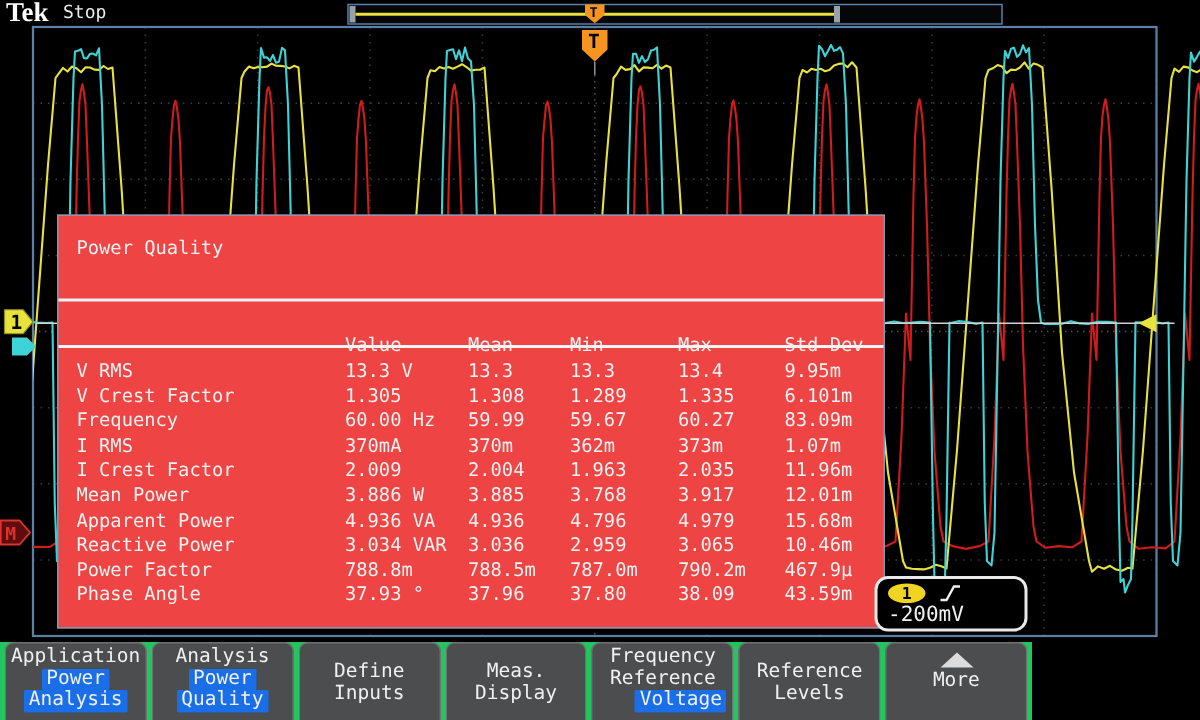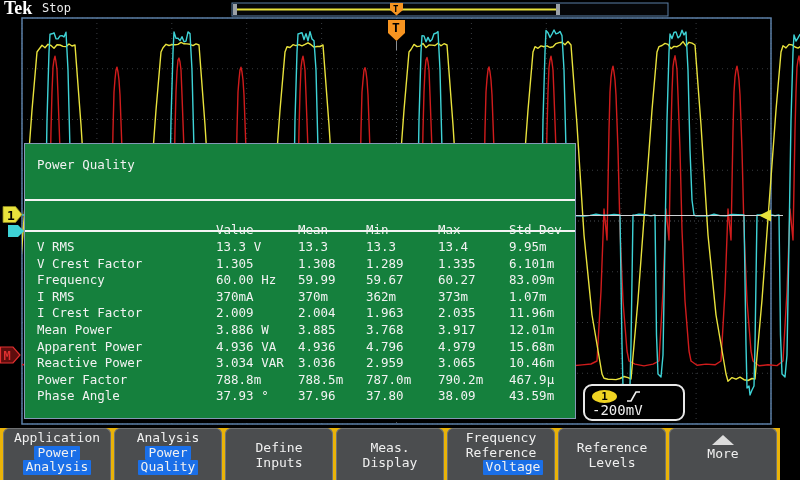--- a/index.html
+++ b/index.html
@@ -5,39 +5,39 @@
   html,body{margin:0;padding:0;background:#000;}
   body{width:800px;height:480px;position:relative;overflow:hidden;
        font-family:"DejaVu Sans Mono",monospace;-webkit-font-smoothing:none;}
   
   #tek-logo{position:absolute;left:4px;top:-2px;color:#fff;
     font-family:"Liberation Serif",serif;font-weight:bold;font-size:18px;z-index:4;}
   #acq-status{position:absolute;left:42px;top:1px;color:#ececec;font-size:12px;z-index:4;}
   
   #scope{position:absolute;left:0;top:0;z-index:1;}
   
-  #mtable{position:absolute;left:24px;top:143px;width:552px;height:276px;
-    background:#15803d;border:1px solid #8398b5;box-sizing:border-box;
+  #mtable{position:absolute;left:38px;top:143px;width:552px;height:276px;
+    background:#ef4444;border:1px solid #8398b5;box-sizing:border-box;
     color:#f2f2f2;font-size:12.5px;z-index:5;}
   #mtitle{position:absolute;left:12px;top:13px;}
   #mhead{position:absolute;left:0;right:0;top:55px;height:31px;border-top:2px solid #f4f4f4;}
   #mhead span{position:absolute;top:9px;margin-top:12px;}
   #mbody{position:absolute;left:0;right:0;top:86px;bottom:0;border-top:2px solid #f4f4f4;padding-top:7px;}
   .trow{position:relative;height:16.6px;white-space:nowrap;}
   .trow span{position:absolute;top:0;}
   .lab{left:12px;} .c0{left:191px;} .c1{left:273px;} .c2{left:341px;} .c3{left:413px;} .c4{left:484px;}
   
   #trd{position:absolute;left:583px;top:384px;width:102px;height:37px;background:#000;
     border:2px solid #e9e9e9;border-radius:9px;box-sizing:border-box;z-index:6;
     color:#f0f0f0;font-size:14px;padding:2px 0 0 7px;line-height:15px;}
   #trd .src{display:inline-block;width:25px;height:13px;background:#f0d422;color:#000;
     border-radius:50%;text-align:center;font-size:11px;font-weight:bold;line-height:13px;vertical-align:middle;}
   #trd svg{vertical-align:middle;margin-left:9px;}
   
-  #menu{position:absolute;left:0;top:428px;width:780px;height:52px;background:#eab308;
+  #menu{position:absolute;left:0;top:428px;width:688px;height:52px;background:#22c55e;
     display:flex;gap:3px;padding:0 3px;box-sizing:border-box;z-index:10;}
   .mbtn{flex:1;background:#4b4d4f;border:1px solid #6f7173;border-bottom:none;
     border-radius:6px 6px 0 0;box-sizing:border-box;color:#f0f0f0;font-size:13px;
     line-height:14.5px;text-align:center;padding-top:2px;cursor:pointer;}
   .mbtn.two{padding-top:12px;text-align:center;}
   .hl{display:inline-block;padding:0 3px;border-radius:1px;}
   .tri{width:0;height:0;border-left:11px solid transparent;border-right:11px solid transparent;
     border-bottom:10px solid #dcdcdc;margin:4px auto 2px;}
 </style>
 </head>

